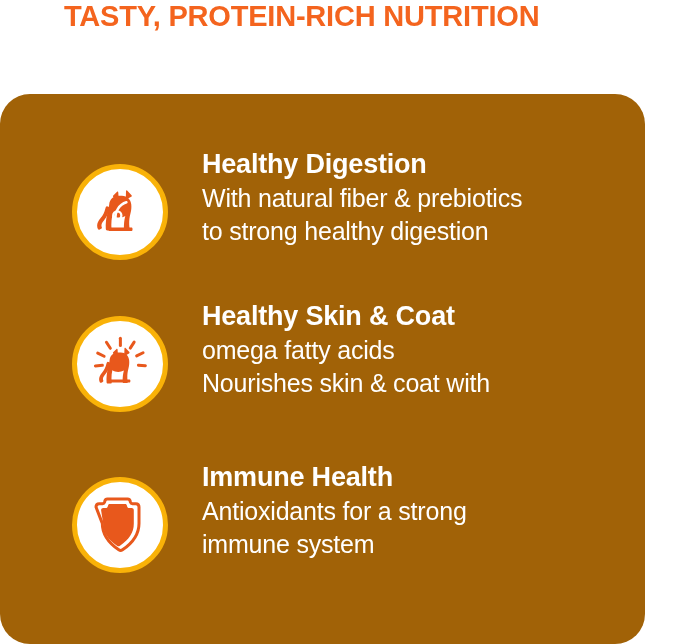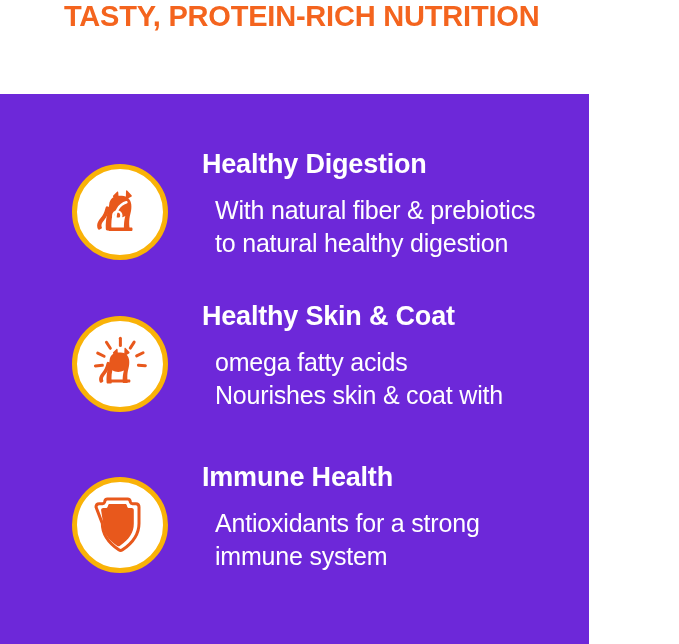--- a/index.html
+++ b/index.html
@@ -46,23 +46,24 @@
   }
   .header-line.l1 {
     margin-top: -2px;
   }
 
   
   .body-area {
     position: absolute;
     left: 0;
     top: 94px;
-    width: 589px;
+    width: 645px;
     height: 550px;
-    background: #6d28d9;
+    background: #a16207;
+    border-radius: 30px;
   }
 
   .benefit {
     position: absolute;
     left: 0;
     width: 679px;
     height: 150px;
   }
   .benefit.b1 { top: 44px; }
   .benefit.b2 { top: 196px; padding-left: 32px; }
@@ -100,21 +101,21 @@
     letter-spacing: -0.2px;
     margin: 0 0 1px 0;
     white-space: nowrap;
   }
   .benefit-desc {
     font-size: 25px;
     line-height: 33px;
     font-weight: normal;
     color: #ffffff;
     letter-spacing: -0.2px;
-    margin: 13px;
+    margin: 0;
   }
   .benefit-desc .l {
     display: block;
     white-space: nowrap;
   }
 </style>
 </head>
 <body>
 
 <div class="panel">
@@ -147,21 +148,21 @@
             <g fill="#FFFFFF">
               <path d="M27.1 43.2l-3.7-4.3 5.6-0.5z"></path>
             </g>
           </svg>
         </span>
       </div>
       <div class="benefit-text">
         <div class="benefit-title">Healthy Digestion</div>
         <div class="benefit-desc">
           <span class="l">With natural fiber &amp; prebiotics</span>
-          <span class="l">to natural healthy digestion</span>
+          <span class="l">to strong healthy digestion</span>
         </div>
       </div>
     </div>
 
     <div class="benefit b2">
       <div class="icon-badge">
         <span>
           <svg width="62" height="62" viewBox="0 0 64 64" aria-hidden="true">
             <g fill="#E8581C">
 

